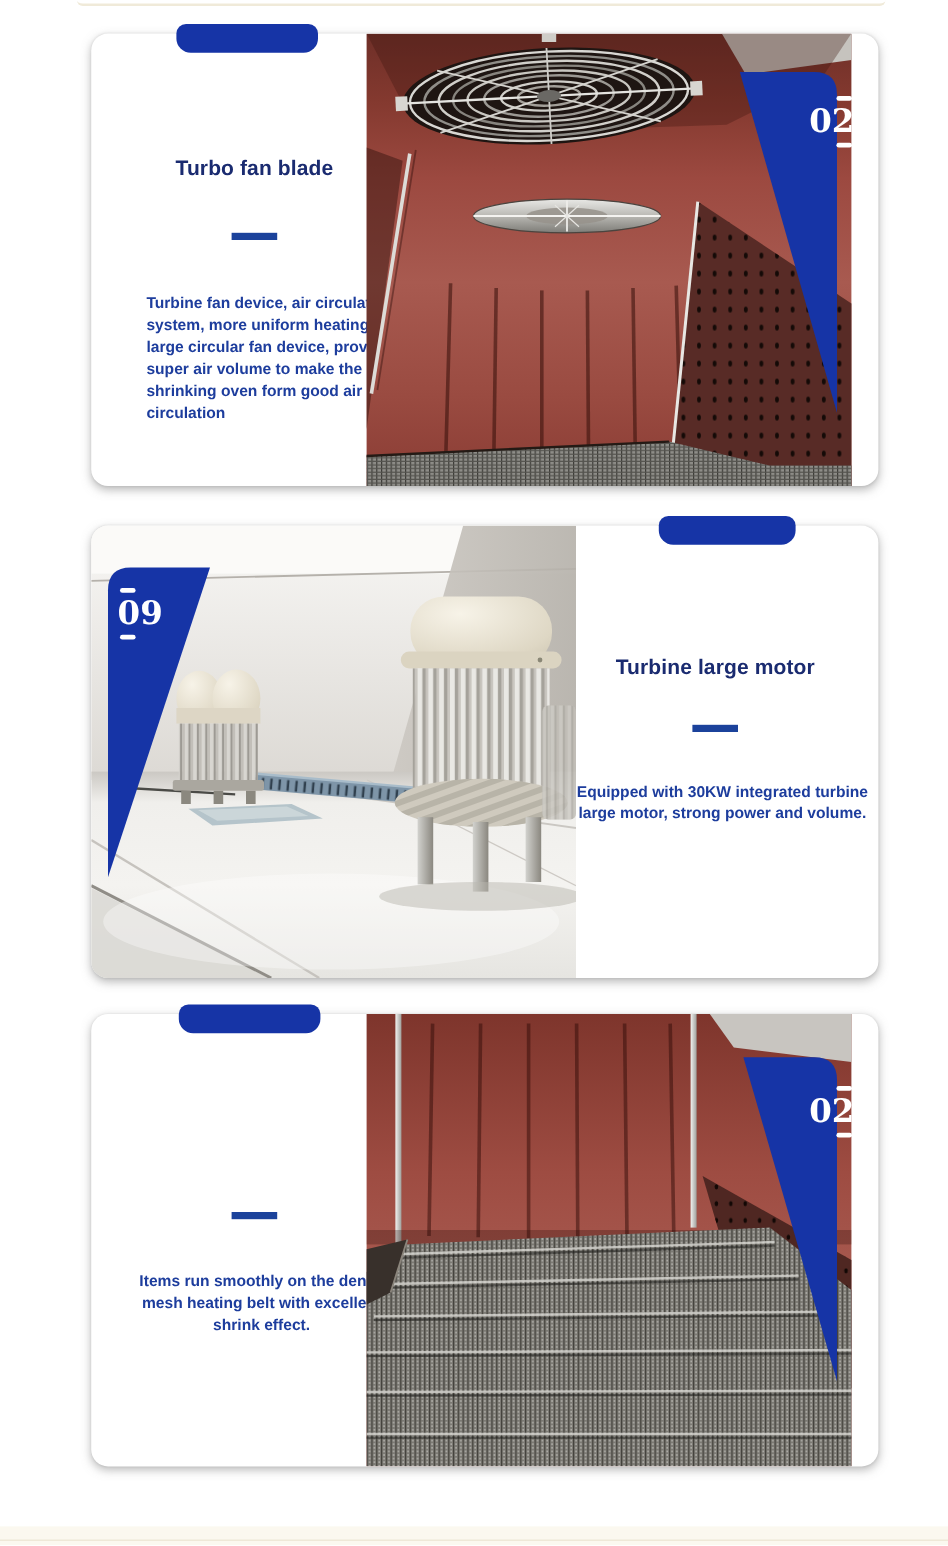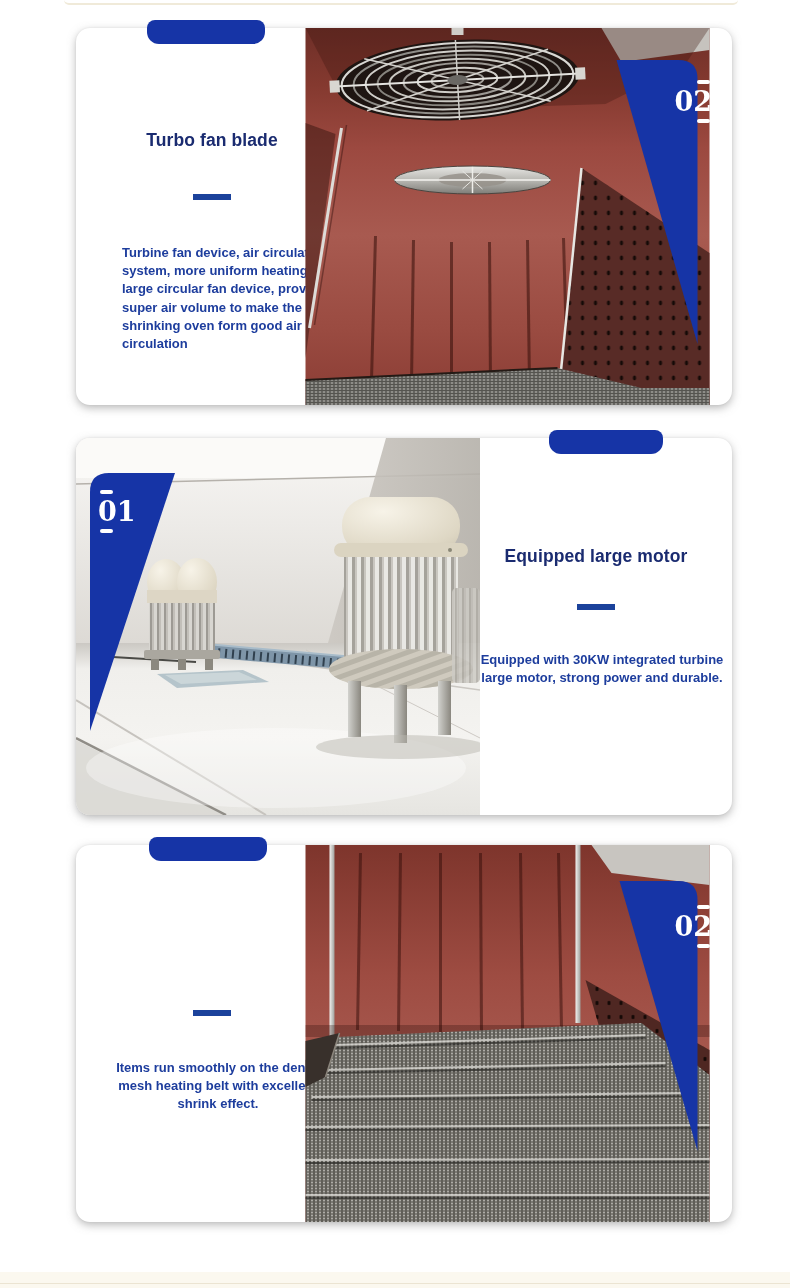--- a/index.html
+++ b/index.html
@@ -275,28 +275,28 @@
         <g transform="translate(376,150)" opacity=".85">
           <rect width="28" height="95" rx="5" fill="#c2bfb8"></rect>
           <rect width="28" height="95" rx="5" fill="url(#c2stripsm)" opacity=".5"></rect>
         </g>
       </svg>
       <svg class="wedge" viewBox="0 0 404 377">
         <path d="M33 35 L99 35 L14 293 L14 54 Q14 35 33 35 Z" fill="var(--accent-blue)"></path>
       </svg>
       <div class="badge b-left">
         <span class="dash"></span>
-        <span class="num">01</span>
+        <span class="num">09</span>
         <span class="dash"></span>
       </div>
     </div>
     <div class="textcol tc-right">
-      <h3 class="title">Equipped large motor</h3>
+      <h3 class="title">Turbine large motor</h3>
       <div class="divider"></div>
-      <p class="body">Equipped with 30KW integrated turbine large motor, strong power and durable.</p>
+      <p class="body">Equipped with 30KW integrated turbine large motor, strong power and volume.</p>
     </div>
   </section>
 
   <section class="card card3">
     <div class="tab"></div>
     <div class="textcol tc-left">
       <div class="divider"></div>
       <p class="body">Items run smoothly on the dense mesh heating belt with excellent shrink effect.</p>
     </div>
     <div class="photo ph-right">

